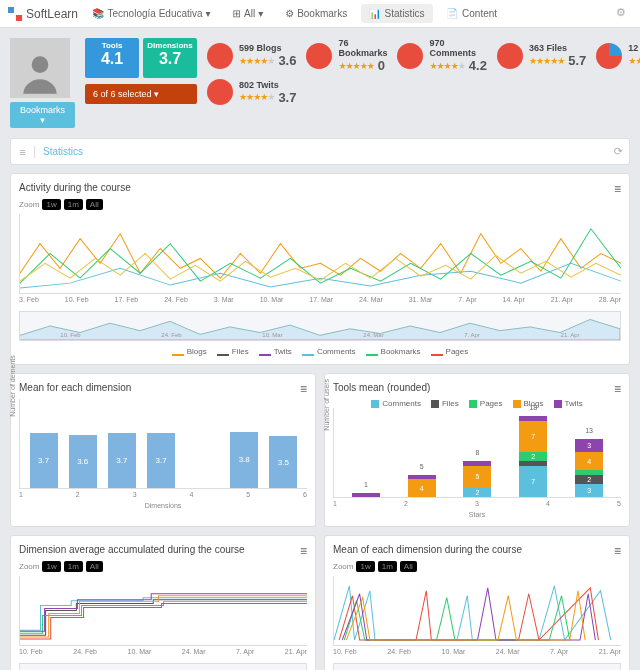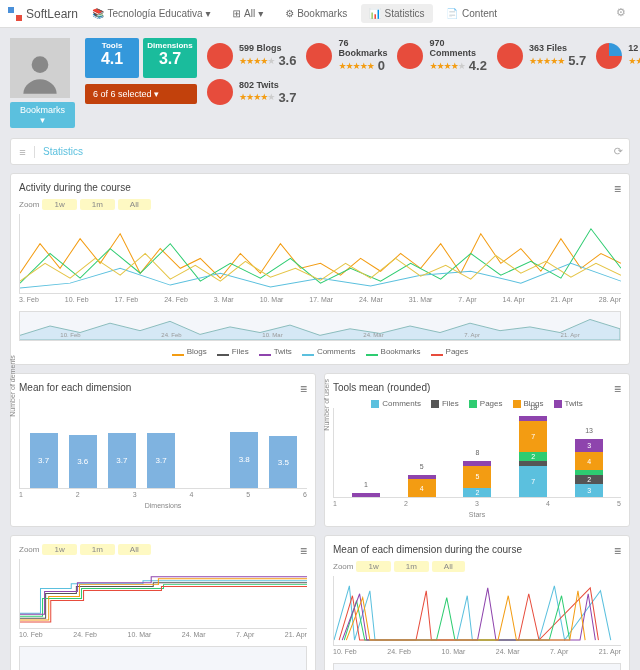--- a/index.html
+++ b/index.html
@@ -37,21 +37,21 @@
 .star-row .grey{color:#ccc}
 .stat-val{font-size:13px;font-weight:bold;color:#555}
 .tabs{background:#fff;margin:0 10px;border:1px solid #ddd;border-radius:3px;display:flex;align-items:center;padding:6px}
 .menu-icon{width:18px;color:#aaa;text-align:center;border-right:1px solid #ddd;padding-right:6px}
 .tab-label{color:#5bc0de;font-size:10px;padding-left:8px}
 .refresh{margin-left:auto;color:#aaa}
 .panel{background:#fff;margin:8px 10px;border:1px solid #ddd;border-radius:3px;padding:8px;position:relative}
 .panel-title{text-align:left;font-size:10px;color:#444;margin-bottom:6px}
 .panel-menu{position:absolute;top:8px;right:8px;font-weight:bold;color:#666;font-size:12px}
 .zoom-row{font-size:8px;color:#888;display:flex;gap:3px;align-items:center;margin-bottom:4px}
-.zoom-btn{background:#fef9c3;padding:1px 12px;border-radius:2px}
+.zoom-btn{background:#000000;padding:1px 4px;border-radius:2px}
 .chart-area{height:80px;position:relative;border-left:1px solid #ddd;border-bottom:1px solid #ddd}
 .chart-area.small{height:70px}
 .overview{height:30px;background:#f4f6fa;border:1px solid #ddd;margin-top:6px;position:relative}
 .legend{display:flex;justify-content:center;gap:10px;font-size:8px;color:#666;margin-top:6px;flex-wrap:wrap}
 .leg-item{display:flex;align-items:flex-end;gap:3px}
 .leg-sw{width:12px;height:2px}
 .leg-sq{width:8px;height:8px}
 .panel-grid{display:grid;grid-template-columns:1fr 1fr;gap:8px;margin:0 10px 10px}
 .panel-grid .panel{margin:0}
 .axis-labels{display:flex;justify-content:space-between;font-size:7px;color:#888;padding:2px 0}
@@ -351,20 +351,21 @@
         <span>2</span>
         <span>3</span>
         <span>4</span>
         <span>5</span>
       </div>
     <div class="xlabel-center">Stars</div>
   </div>
 
   <div class="panel">
     <span class="panel-menu">≡</span>
+    <div class="panel-title">Dimension average accumulated during the course</div>
     <div class="zoom-row">
         <span>Zoom</span>
       <span class="zoom-btn">1w</span>
       <span class="zoom-btn">1m</span>
       <span class="zoom-btn">All</span>
     </div>
     <div class="chart-area small">
       <svg class="spark" viewBox="0 0 280 70" preserveAspectRatio="none">
         <polyline fill="none" stroke="#5bc0de" points="0,55 20,55 20,30 50,30 50,25 120,25 120,22 280,22"></polyline>
         <polyline fill="none" stroke="#555" points="0,60 25,60 25,35 55,35 55,28 130,28 130,24 280,24"></polyline>

